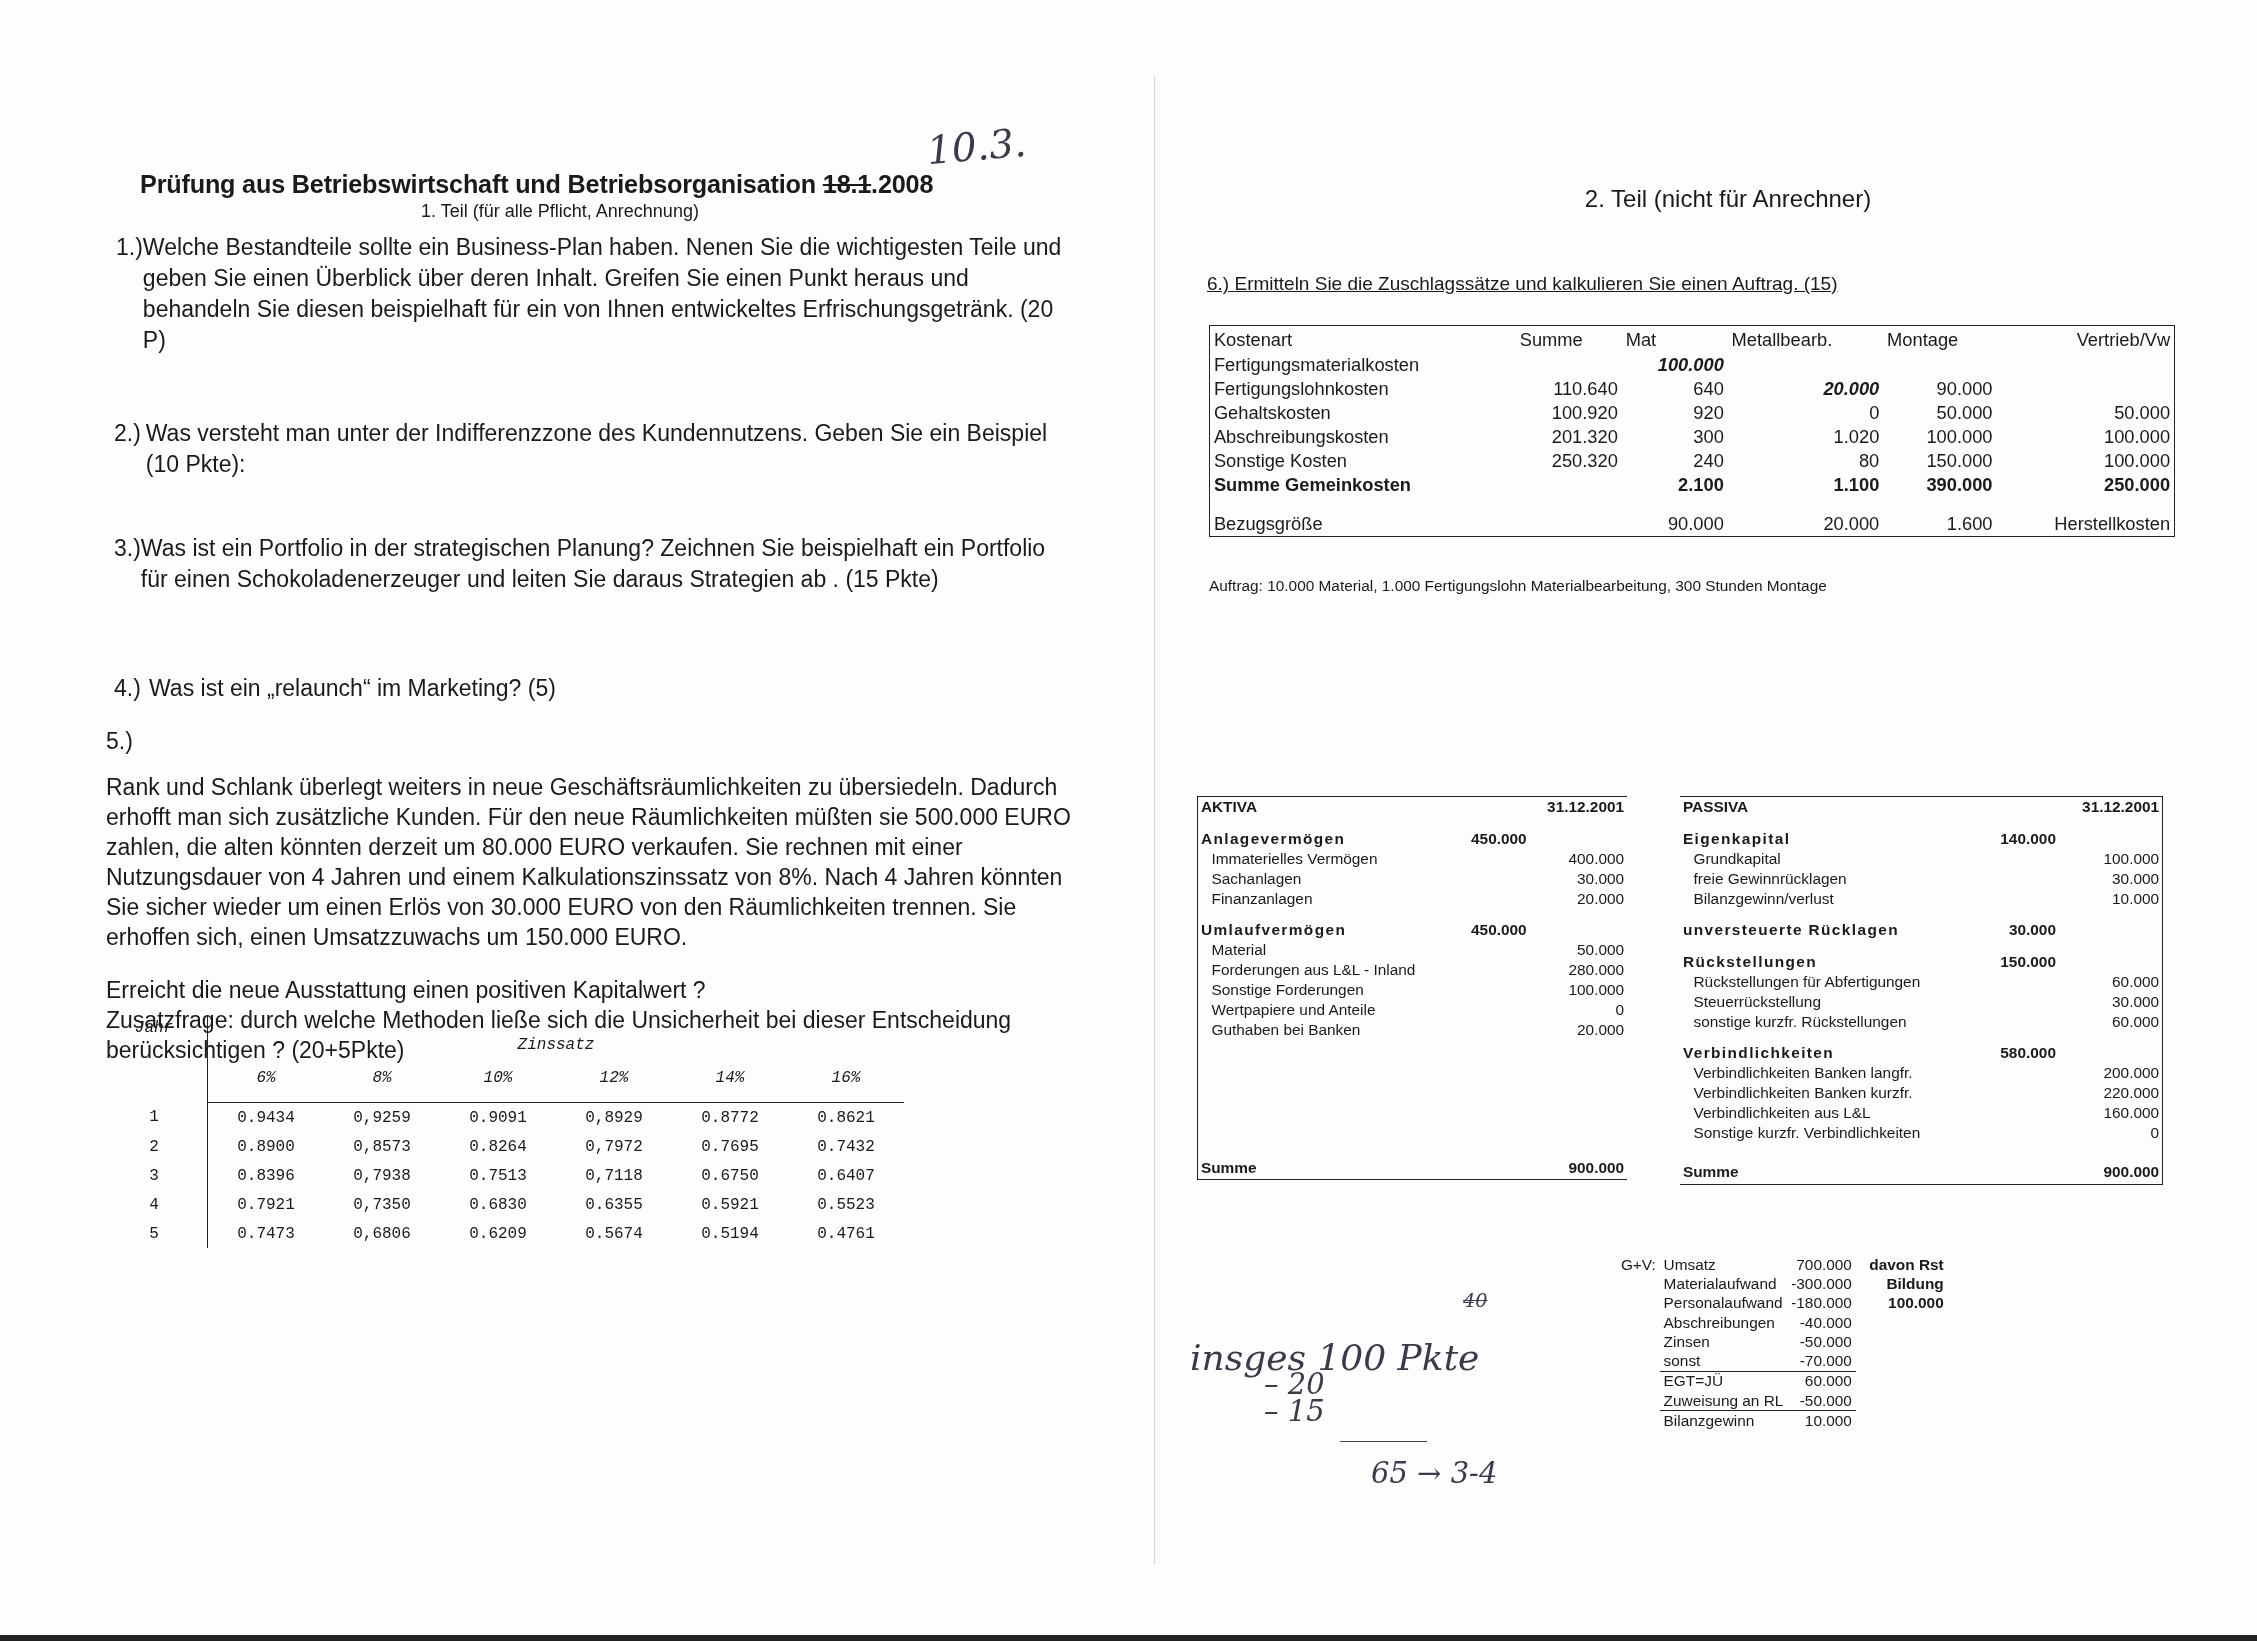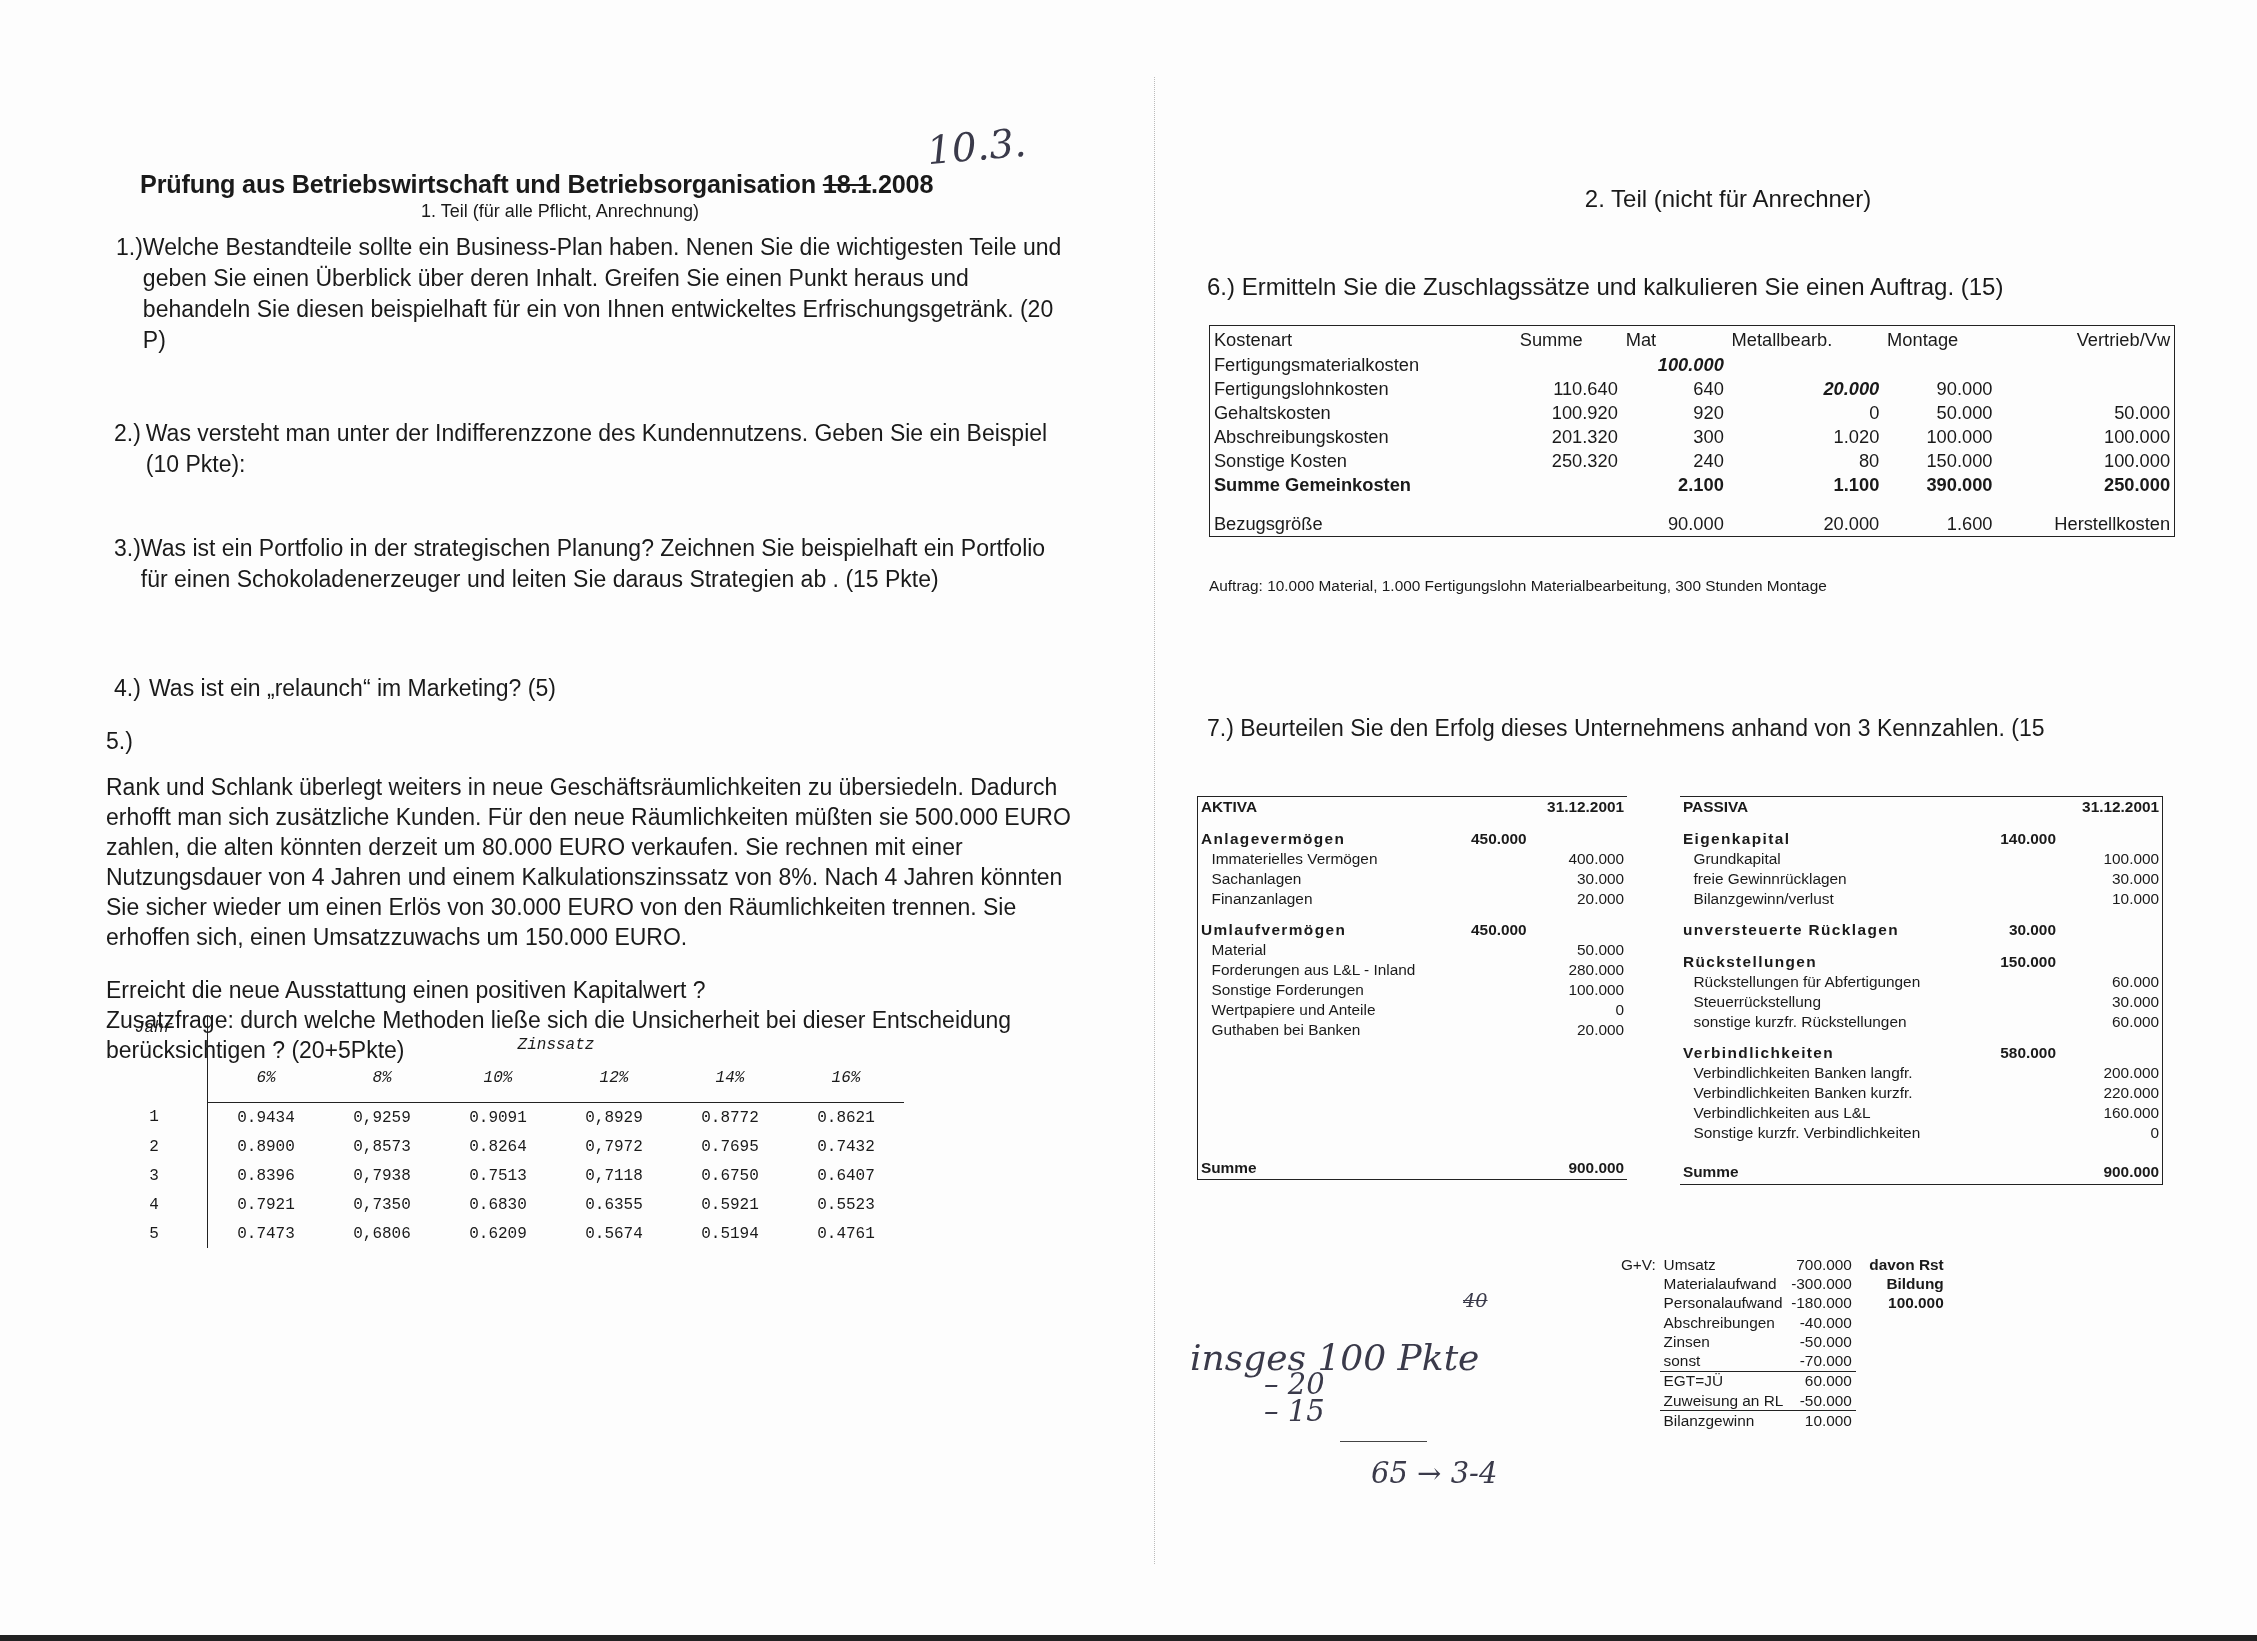--- a/index.html
+++ b/index.html
@@ -25,21 +25,21 @@
   table { border-collapse:collapse; }
   .dtab { position:absolute; left:101px; top:1015px; font-family:Liberation Mono, monospace; font-size:16px; }
   .dtab td, .dtab th { padding:0; text-align:center; font-weight:normal; }
   .dtab .jahr { font-style:italic; width:106px; vertical-align:top; border-right:1.9px solid #222; padding-top:3.9px; }
   .dtab .zins-h { font-style:italic; height:39px; vertical-align:bottom; }
   .dtab .rate { font-style:italic; width:116px; height:48px; border-bottom:1.9px solid #222; }
   .dtab .yr { border-right:1.9px solid #222; height:29px; }
   .dtab .val { height:29px; }
   
   .teil2 { left:1197px; width:1062px; text-align:center; top:185px; font-size:24px; }
-  .q6 { left:1207px; top:273px; font-size:24px; }
+  .q6 { left:1207px; top:273px; font-size:19px;text-decoration:underline; }
   .ktab { position:absolute; left:1209px; top:325px; width:966px; border:1.9px solid #222; font-size:18.3px; }
   .ktab td { padding:0 3.9px; height:24px; white-space:nowrap;margin-top:26px; }
   .ktab .r { text-align:right; }
   .ktab .b { font-weight:bold; }
   .ktab .bi { font-weight:bold; font-style:italic; }
   .ktab .hd td { height:27px; }
   .auftrag { left:1209px; top:577px; font-size:15.4px; }
   .q7 { left:1207px; top:714px; font-size:23px; line-height:29px; width:966px; }
   .q7 .indent { padding-left:29px; }
   .bal { position:absolute; top:796px; border-top:1.9px solid #222; font-size:15.4px; }
@@ -242,21 +242,20 @@
         <td class="r">90.000</td>
         <td class="r">20.000</td>
         <td class="r">1.600</td>
         <td class="r">Herstellkosten</td>
       </tr>
     </tbody>
 </table>
 <div class="abs auftrag">Auftrag: 10.000 Material, 1.000 Fertigungslohn Materialbearbeitung, 300 Stunden Montage</div>
 
 <div class="abs q7">
-  <div><span>7.)</span> <span>Beurteilen Sie den Erfolg dieses Unternehmens anhand von 3 Kennzahlen. (15</span></div>
 </div>
 
 <table class="bal aktiva">
     <tbody id="aktiva-body">
       <tr>
         <td class="b">AKTIVA</td>
         <td></td>
         <td class="r b">31.12.2001</td>
       </tr>
       <tr>

